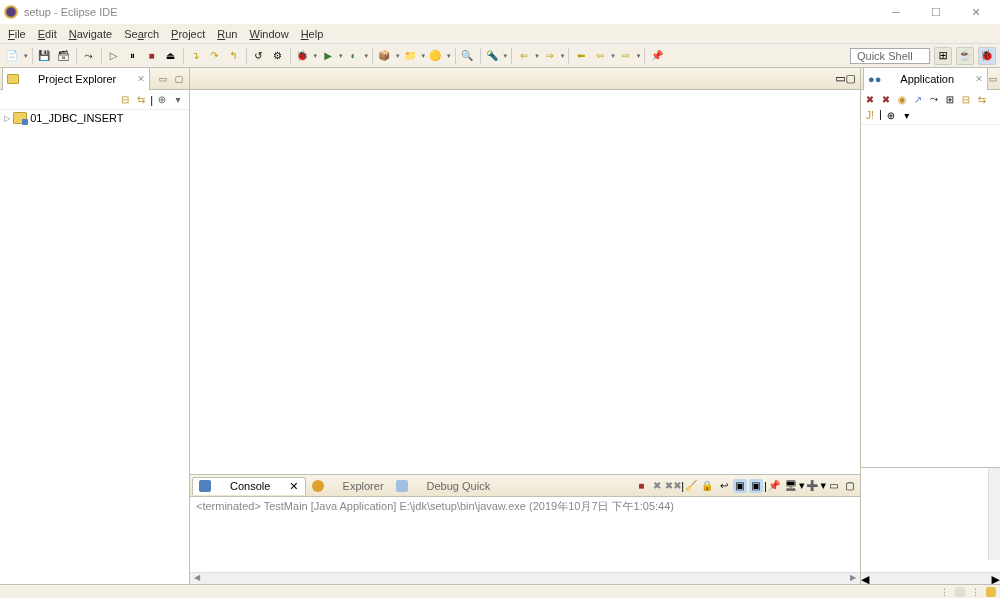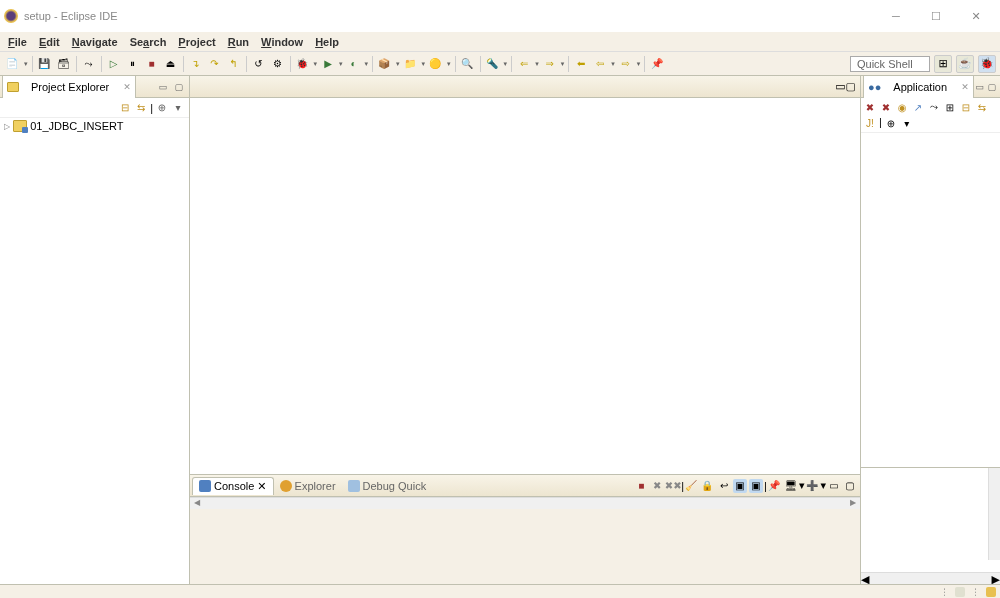--- a/index.html
+++ b/index.html
@@ -1,46 +1,46 @@
 <!DOCTYPE html>
 <html><head>
 <meta charset="utf-8">
 <style>
 * { margin: 0; padding: 0; box-sizing: border-box; font-family: "Segoe UI", Tahoma, sans-serif; font-size: 11px; }
 body { background: #f0f0f0; width: 1000px; height: 598px; overflow: hidden; display: flex; flex-direction: column; }
 
 
-.titlebar { height: 24px; background: #fff; display: flex; align-items: center; padding: 16px 4px; color: #888; }
+.titlebar { height: 24px; background: #fff; display: flex; align-items: center; padding: 8px 4px; color: #888; }
 .titlebar .app-icon { width: 14px; height: 14px; background: radial-gradient(circle, #5a3d7a 40%, #e8c050 60%); border-radius: 50%; margin-right: 6px; }
 .titlebar .title { flex: 1; }
 .titlebar .win-btn { width: 40px; height: 24px; display: flex; align-items: center; justify-content: center; color: #888; cursor: default; }
 
 
 .menubar { height: 20px; background: #f5f0e6; display: flex; align-items: center; padding: 0 2px; border-bottom: 1px solid #ddd; }
-.menubar .menu-item { padding: 2px 6px; color: #333; cursor: default; font-weight: bold; }
+.menubar .menu-item { padding: 2px 6px; color: #333; cursor: default; }
 .menubar .menu-item .mnemonic { text-decoration: underline; }
 
 
 .toolbar { height: 24px; background: #f5f0e6; display: flex; align-items: center; padding: 0 4px; border-bottom: 1px solid #c0c0b0; gap: 1px; }
 .toolbar .tb-btn { width: 18px; height: 18px; display: inline-flex; align-items: center; justify-content: center; border-radius: 2px; cursor: default; font-size: 10px; }
 .toolbar .tb-sep { width: 1px; height: 16px; background: #ccc; margin: 0 2px; }
 .toolbar .tb-drop { font-size: 7px; color: #666; padding: 0 1px; }
 .toolbar-right { margin-left: auto; display: flex; align-items: center; gap: 4px; }
 .quick-access { border: 1px solid #aaa; padding: 1px 6px; background: #fff; color: #666; min-width: 80px; }
 .persp-btn { width: 18px; height: 18px; display: inline-flex; align-items: center; justify-content: center; border: 1px solid #ccc; background: #e8e8d8; border-radius: 2px; }
 
 
 .main-area { flex: 1; display: flex; background: #f5f0e6; overflow: hidden; }
 .left-pane { width: 190px; display: flex; flex-direction: column; border-right: 1px solid #c0c0b0; }
 .center-pane { flex: 1; display: flex; flex-direction: column; }
 .right-pane { width: 140px; display: flex; flex-direction: column; border-left: 1px solid #c0c0b0; }
 
 
 .view-header { height: 22px; display: flex; align-items: center; background: linear-gradient(#f8f4e8, #ede5d0); border-bottom: 1px solid #c0c0b0; padding: 0 2px; }
-.view-tab { display: flex; align-items: center; padding: 20px 4px; background: #fff; border: 1px solid #c0c0b0; border-bottom: none; border-radius: 3px 3px 0 0; gap: 12px; }
+.view-tab { display: flex; align-items: center; padding: 20px 4px; background: #fff; border: 1px solid #c0c0b0; border-bottom: none; border-radius: 3px 3px 0 0; gap: 19px; }
 .view-tab .close-x { font-size: 9px; color: #999; margin-left: 2px; }
 .view-header .spacer { flex: 1; }
 .view-header .hdr-btn { width: 14px; height: 14px; display: inline-flex; align-items: center; justify-content: center; color: #666; font-size: 9px; margin: 0 1px; cursor: default; }
 
 .view-toolbar { height: 20px; display: flex; align-items: center; justify-content: flex-end; padding: 0 4px; background: #fff; gap: 2px; border-bottom: 1px solid #eee; }
 .view-toolbar .vt-btn { width: 14px; height: 14px; display: inline-flex; align-items: center; justify-content: center; font-size: 10px; color: #666; }
 
 .view-body { flex: 1; background: #fff; overflow: auto; }
 
 
@@ -49,21 +49,21 @@
 .tree-item .prj-icon { width: 14px; height: 12px; background: #f0d060; border: 1px solid #c0a030; border-radius: 1px; position: relative; }
 .tree-item .prj-icon::after { content: ""; position: absolute; right: -2px; bottom: -2px; width: 6px; height: 6px; background: #5080c0; border-radius: 1px; }
 
 
 .editor-header { height: 22px; display: flex; align-items: center; background: linear-gradient(#f8f4e8, #ede5d0); border-bottom: 1px solid #c0c0b0; padding: 0 4px; justify-content: flex-end; }
 .editor-body { flex: 1; background: #fff; }
 
 
 .bottom-pane { height: 110px; display: flex; flex-direction: column; border-top: 1px solid #c0c0b0; }
 .console-tabs { height: 22px; display: flex; align-items: center; background: linear-gradient(#f8f4e8, #ede5d0); border-bottom: 1px solid #c0c0b0; padding: 0 2px; }
-.console-tabs .ctab { display: flex; align-items: center; padding: 2px 6px; gap: 3px; color: #666; }
+.console-tabs .ctab { display: flex; align-items: center; padding: 2px 6px; gap: 19px; color: #666; }
 .console-tabs .ctab.active { background: #fff; border: 1px solid #c0c0b0; border-bottom: none; border-radius: 3px 3px 0 0; color: #000; }
 .console-tabs .ctab-icon { width: 12px; height: 12px; display: inline-block; }
 .console-tabs .spacer { flex: 1; }
 .console-tabs .ct-btn { width: 14px; height: 14px; display: inline-flex; align-items: center; justify-content: center; font-size: 10px; margin: 0 1px; cursor: default; }
 .console-body { flex: 1; background: #fff; padding: 2px 6px; color: #888; overflow: auto; }
 .console-scroll { height: 12px; background: #f0f0f0; border-top: 1px solid #ddd; display: flex; }
 .console-scroll .sc-left, .console-scroll .sc-right { width: 14px; text-align: center; font-size: 8px; color: #888; }
 .console-scroll .sc-track { flex: 1; }
 
 
@@ -228,20 +228,23 @@
         <span class="ct-btn" style="background:#c0d8f0;border-radius:2px">▣</span>
         <span>|</span>
         <span class="ct-btn">📌</span>
         <span class="ct-btn">🖥</span>
           <span class="tb-drop">▾</span>
         <span class="ct-btn">➕</span>
           <span class="tb-drop">▾</span>
         <span class="ct-btn">▭</span>
         <span class="ct-btn">▢</span>
       </div>
+      <div class="console-body">
+        <div>&lt;terminated&gt; TestMain [Java Application] E:\jdk\setup\bin\javaw.exe (2019年10月7日 下午1:05:44)</div>
+      </div>
       <div class="console-scroll">
         <div class="sc-left">◀</div>
         <div class="sc-track"></div>
         <div class="sc-right">▶</div>
       </div>
     </div>
   </div>
 
   <div class="right-pane">
     <div class="view-header">

